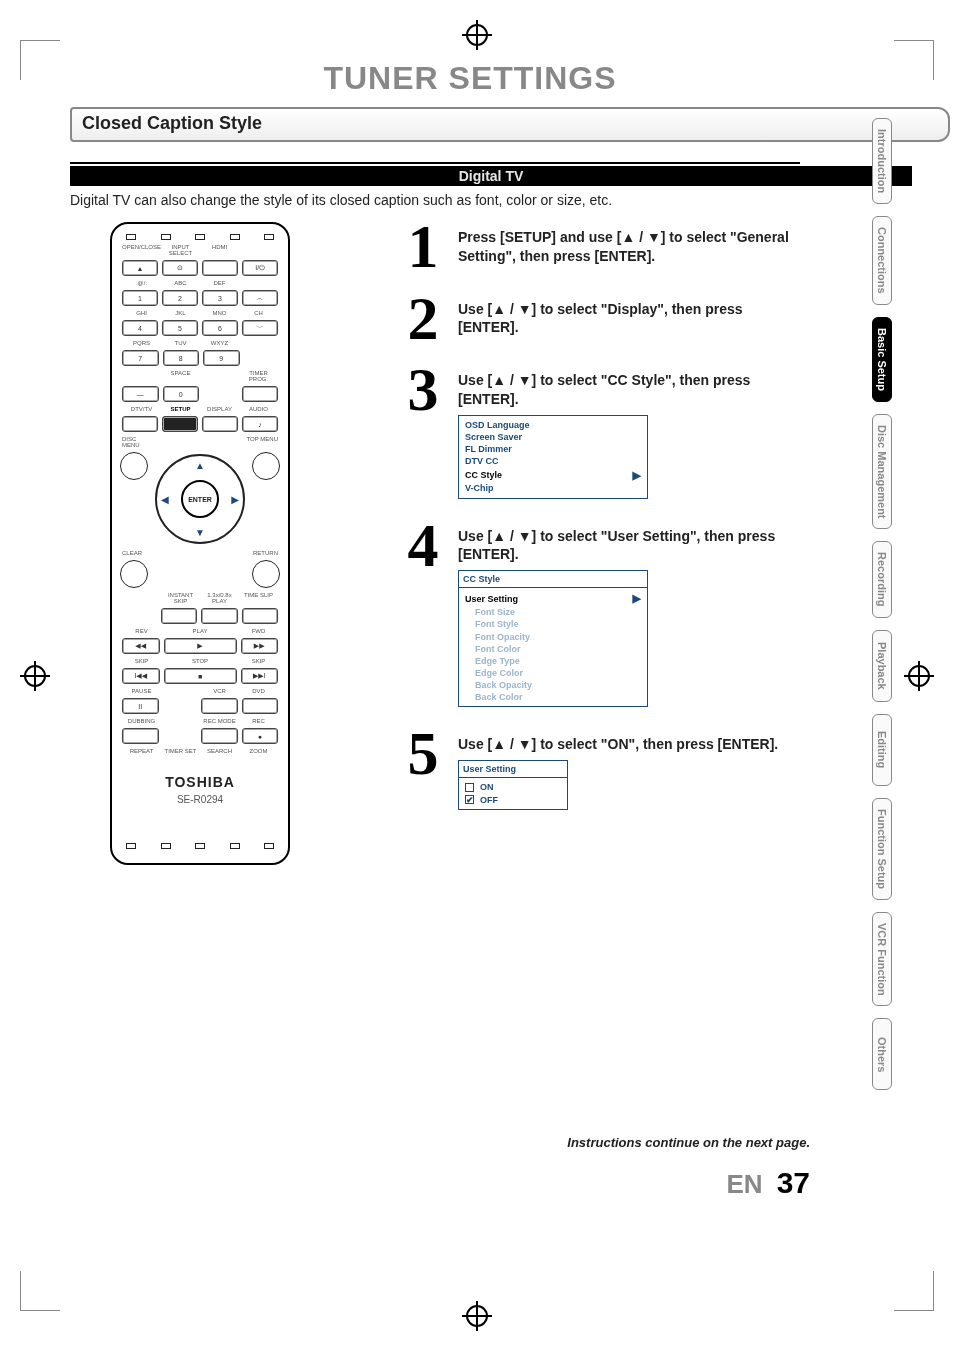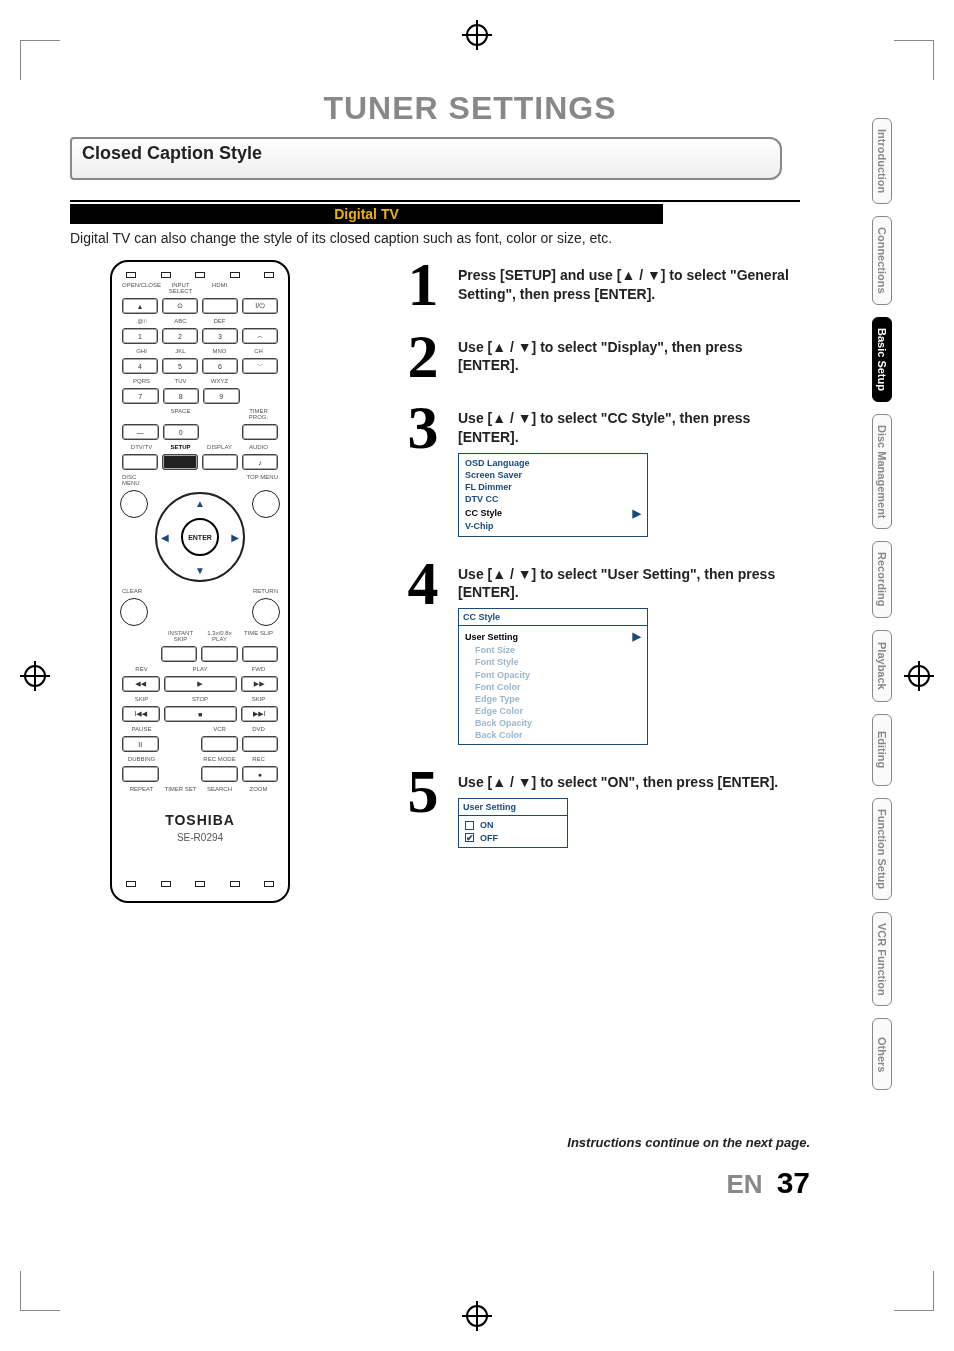--- a/index.html
+++ b/index.html
@@ -18,26 +18,26 @@
   .reg-mark::before, .reg-mark::after { content:''; position:absolute; background:#000; }
   .reg-mark::before { left:50%; top:-6px; bottom:-6px; width:2px; transform:translateX(-50%);}
   .reg-mark::after  { top:50%; left:-6px; right:-6px; height:2px; transform:translateY(-50%);}
   .reg-top { top:24px; left:50%; transform:translateX(-50%);}
   .reg-bot { bottom:24px; left:50%; transform:translateX(-50%);}
   .reg-left{ top:50%; left:24px; transform:translateY(-50%);}
   .reg-right{ top:50%; right:24px; transform:translateY(-50%);}
 
   .page { position:absolute; top:60px; left:70px; width:800px; height:1200px; }
 
-  .title { text-align:center; font-family: "Segoe UI", Arial, sans-serif; font-weight:700; color:#888; font-size:32px; letter-spacing:1px; margin-top:30px;}
-
-  .section-head { margin:10px 0 0 0; border:2px solid #888; border-radius:4px 12px 12px 4px; padding:4px 10px 14px 10px; background:linear-gradient(#fff,#eee); font-weight:700; color:#222; font-size:18px; width: 712px;}
+  .title { text-align:center; font-family: "Segoe UI", Arial, sans-serif; font-weight:700; color:#888; font-size:32px; letter-spacing:1px; }
+
+  .section-head { margin:10px 0 0 0; border:2px solid #888; border-radius:4px 12px 12px 4px; padding:4px 10px 6px 10px; background:linear-gradient(#fff,#eee); font-weight:700; color:#222; font-size:18px; width: 880px;}
 
   .section-rule { border-bottom:2px solid #000; width:730px; margin-bottom:2px;}
-  .sub-band { background:#000; color:#eab308; text-align:center; font-weight:700; padding:2px 0; width:593px; font-size:14px;}
+  .sub-band { background:#000; color:#e5e5e5; text-align:center; font-weight:700; padding:2px 0; width:842px; font-size:14px;}
   .intro-text { font-size:14px; margin:6px 0 14px 0; width:730px;}
 
   .content-row { display:flex; gap:70px; width:730px; }
   .remote-wrap { width:260px; display:flex; flex-direction:column; align-items:center;}
   .remote { width:180px; border:2px solid #000; border-radius:18px; background:#fff; padding:10px 8px 14px 8px; display:flex; flex-direction:column; gap:4px;}
   .slot-row { display:flex; justify-content:space-between; padding:0 6px;}
   .slot { width:10px; height:6px; border:1px solid #222;}
   .rcap-row { display:flex; justify-content:space-between; font-size:6px; color:#555; padding:0 2px;}
   .rcap-row span { width:33px; text-align:center;}
   .rcap-row4 span { width:25%; }

